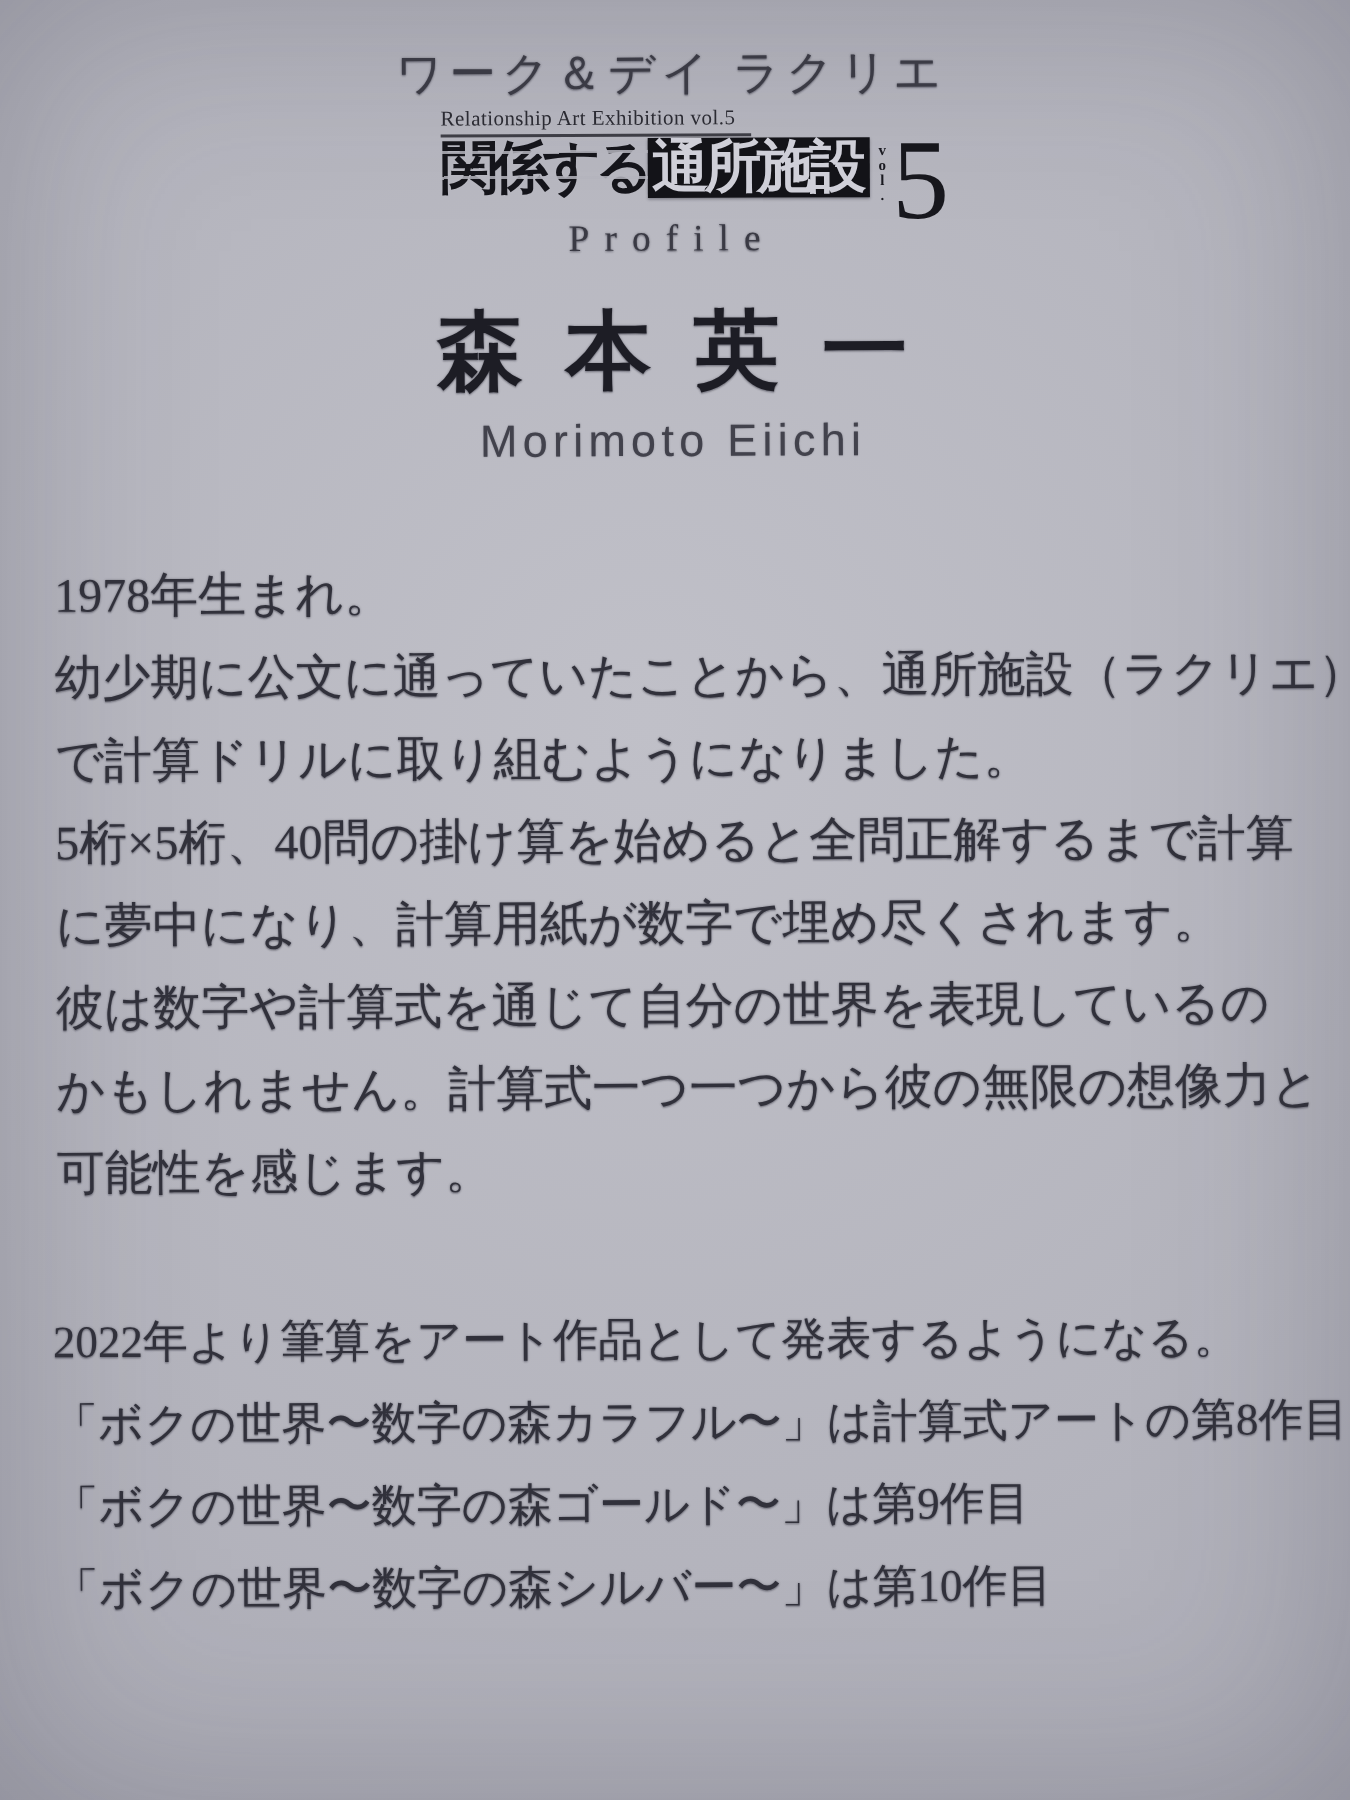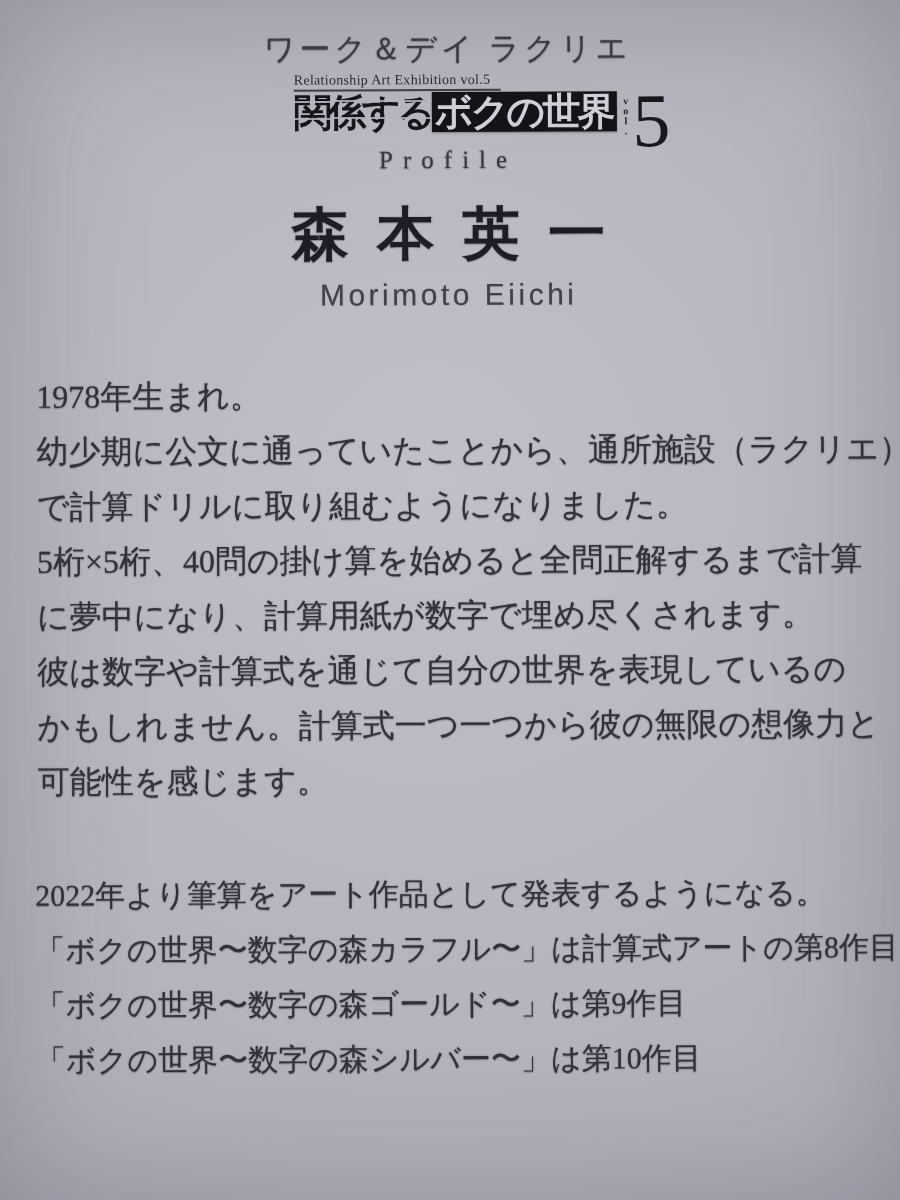--- a/index.html
+++ b/index.html
@@ -174,21 +174,21 @@
 
     <div class="org-line soft">ワーク＆デイ ラクリエ</div>
 
     <div class="logo-block">
       <span class="en-line">Relationship Art Exhibition vol.5</span>
       <div class="logo-row">
         <span class="logo-kanji">
           <span>関係する</span>
           <span class="distress"></span>
         </span>
-        <span class="logo-invert">ボクの世界</span>
+        <span class="logo-invert">通所施設</span>
         <span class="logo-vol">vol.</span>
         <span class="logo-five">5</span>
       </div>
     </div>
 
     <div class="profile-heading soft">Profile</div>
 
     <div class="name-ja soft">森本英一</div>
     <div class="name-en">Morimoto Eiichi</div>
 

